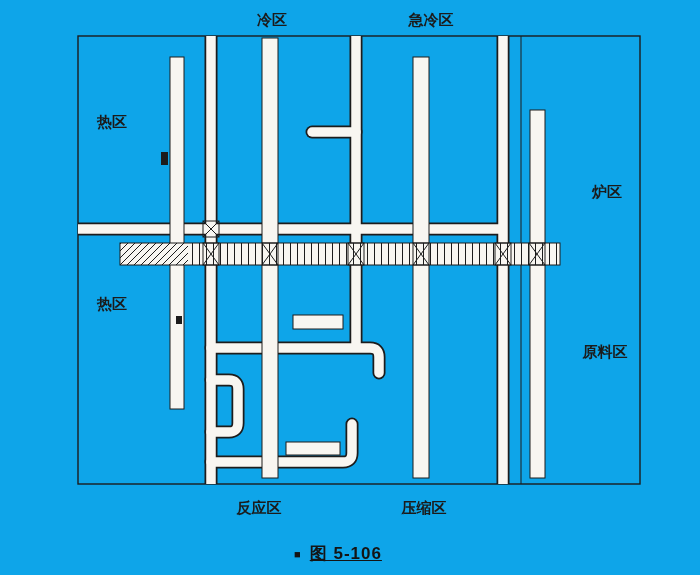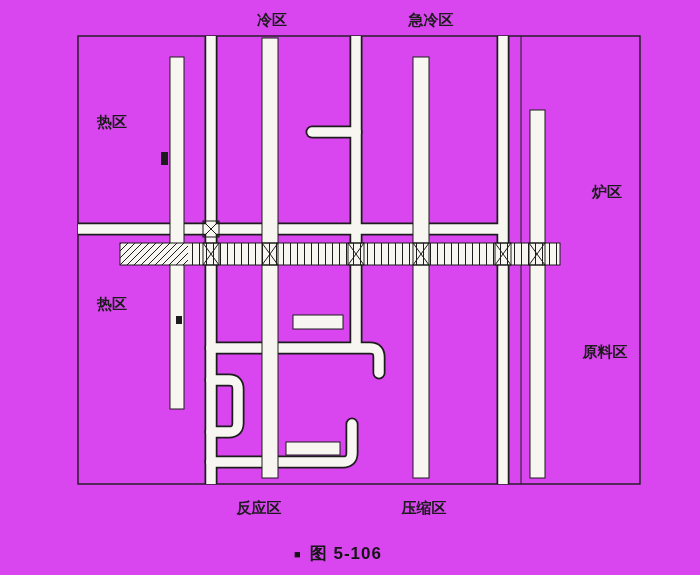--- a/index.html
+++ b/index.html
@@ -1,38 +1,38 @@
 <!DOCTYPE html>
 <html><head>
 <meta charset="utf-8">
 <style>
   html,body { margin:0; padding:0; background:#f8f6f1; }
   .stage {
     position:relative; width:700px; height:575px;
-    background:#d946ef; overflow:hidden;
+    background:#0ea5e9; overflow:hidden;
     font-family:"Liberation Sans","DejaVu Sans",sans-serif;
   }
   .stage svg { position:absolute; left:0; top:0; }
   svg text {
     font-family:"Liberation Sans","DejaVu Sans",sans-serif;
     font-size:15px; font-weight:600; fill:#1b1b1b; text-anchor:middle;
   }
   .road-case   { fill:none; stroke:#1c1c1c; stroke-width:13;  stroke-linecap:butt;  stroke-linejoin:round; }
   .road-case-r { fill:none; stroke:#1c1c1c; stroke-width:13;  stroke-linecap:round; stroke-linejoin:round; }
   .road-fill   { fill:none; stroke:#f8f6f1; stroke-width:9.5; stroke-linecap:butt;  stroke-linejoin:round; }
   .road-fill-r { fill:none; stroke:#f8f6f1; stroke-width:9.5; stroke-linecap:round; stroke-linejoin:round; }
   .ink { stroke:#1c1c1c; stroke-width:1.4; fill:none; }
   .thin { stroke:#1c1c1c; stroke-width:1; fill:none; }
   .caption {
     position:absolute; left:0; right:0; top:542px;
     display:flex; justify-content:center; align-items:center;
     font-weight:700; font-size:17px; color:#141414; letter-spacing:1px;
   }
   .caption .bullet { font-size:11px; margin-right:9px; letter-spacing:0; }
-  .caption .fignum { margin-right:24px; }
+  .caption .fignum { margin-right:24px;text-decoration:underline; }
 </style>
 </head>
 <body>
 
 <div class="stage">
   <svg width="700" height="575" viewBox="0 0 700 575">
     <defs>
       <pattern id="rungV" width="8" height="7" patternUnits="userSpaceOnUse">
         <path d="M0 3.5 H8" stroke="#1c1c1c" stroke-width="1"></path>
       </pattern>

